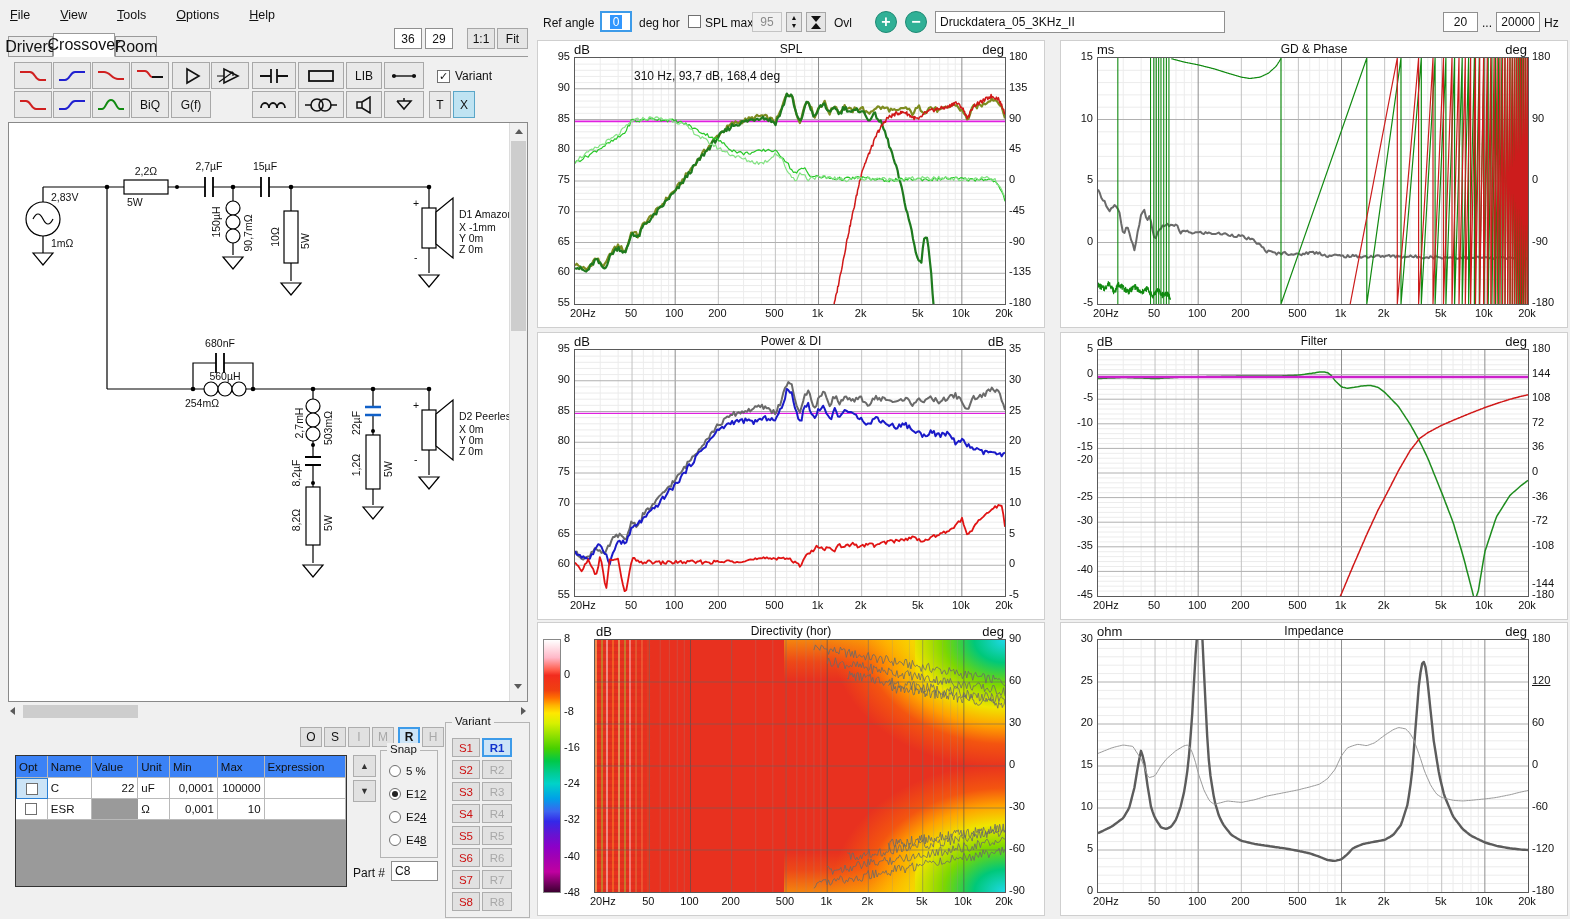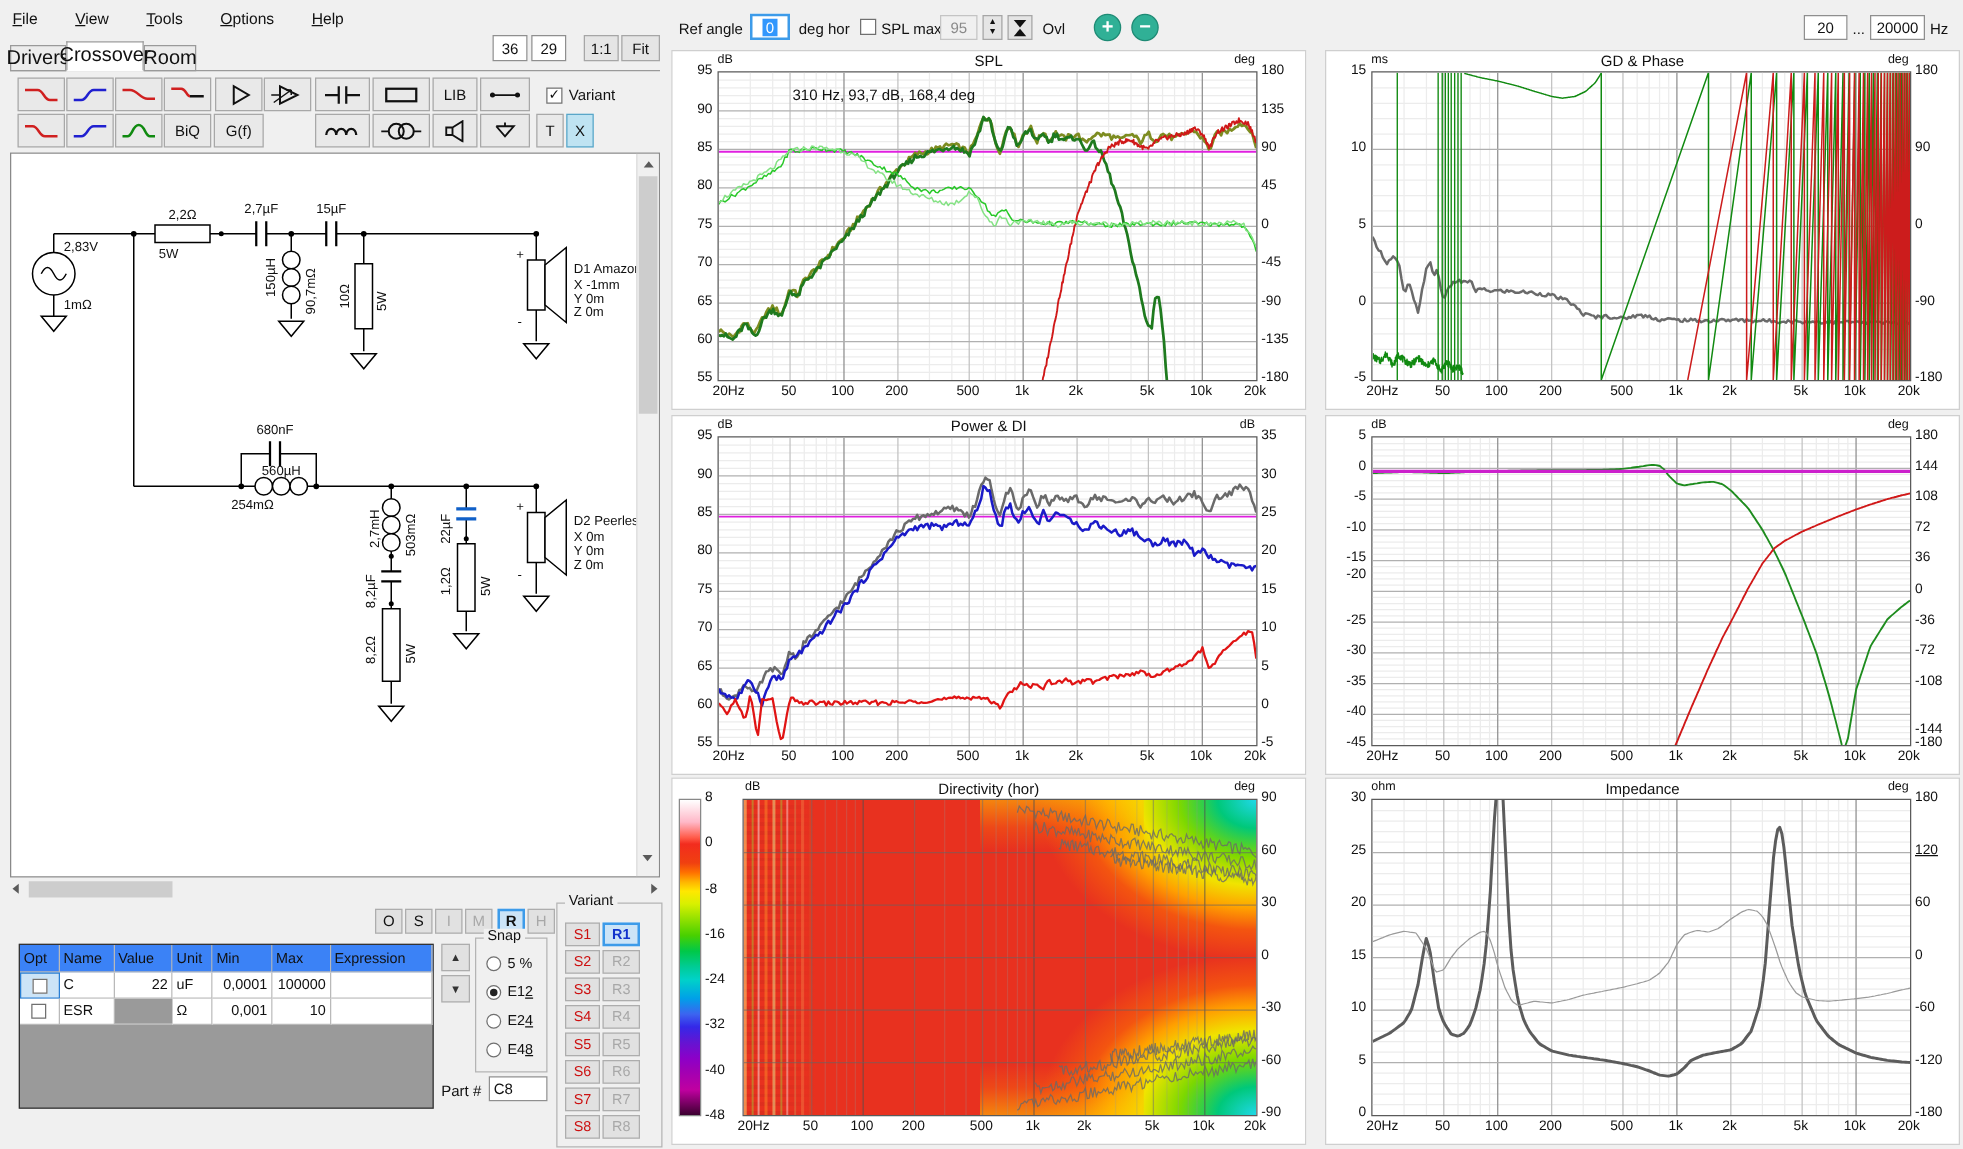--- a/index.html
+++ b/index.html
@@ -86,21 +86,21 @@
   .hg .t{width:0;height:0;border-left:5px solid transparent;border-right:5px solid transparent;
          border-top:6px solid #111}
   .hg .b{width:0;height:0;border-left:5px solid transparent;border-right:5px solid transparent;
          border-bottom:6px solid #111;margin-top:1px}
   .ovlbtn{position:absolute;width:22px;height:22px;border-radius:50%;background:#30b096;
           border:1px solid #1e8a74;color:#fff;font-size:16px;font-weight:bold;display:flex;
           align-items:center;justify-content:center;box-sizing:border-box}
   
   .chart{position:absolute;background:#fff;border:1px solid #cfcfcf;box-sizing:border-box}
   .ctitle{position:absolute;top:1px;left:0;right:0;text-align:center;font-size:12px}
-  .ulabel{position:absolute;top:1px;font-size:10px}
+  .ulabel{position:absolute;top:1px;font-size:13px}
   .ulabel.l{left:36px}
   .ulabel.r{right:40px}
   .plot{position:absolute;left:36px;top:16px;right:38px;bottom:22px;border:1px solid #5a5a5a;
         box-sizing:content-box;overflow:hidden}
   .plot svg{position:absolute;left:0;top:0}
   .tl{position:absolute;font-size:11px;white-space:nowrap}
   .tl.r{text-align:right}
   .anno{position:absolute;font-size:12px}
   
   .chart .plot.hm{left:56px}
@@ -471,20 +471,21 @@
       <span>▲</span>
       <span>▼</span>
     </div>
   <div class="hg" style="left:806px;top:12px">
       <span class="t"></span>
       <span class="b"></span>
     </div>
   <div class="lbl" style="left:834px;top:16px">Ovl</div>
   <div class="ovlbtn" style="left:875px;top:11px">+</div>
   <div class="ovlbtn" style="left:905px;top:11px">−</div>
+  <div class="tbox" style="left:935px;top:11px;width:290px;height:22px;justify-content:flex-start;padding-left:4px">Druckdatera_05_3KHz_II</div>
   <div class="tbox" style="left:1443px;top:12px;width:35px;height:20px">20</div>
   <div class="lbl" style="left:1482px;top:16px">...</div>
   <div class="tbox" style="left:1496px;top:12px;width:44px;height:20px">20000</div>
   <div class="lbl" style="left:1544px;top:16px">Hz</div>
 
   <div class="chart" style="left:537px;top:40px;width:508px;height:288px">
     <div class="ctitle">SPL</div>
     <div class="ulabel l">dB</div>
     <div class="ulabel r">deg</div>
     <div class="plot">
@@ -780,20 +781,21 @@
       <div class="tl" style="left: 136.186px; top: 266px; transform: translateX(-50%);">100</div>
       <div class="tl" style="left: 179.333px; top: 266px; transform: translateX(-50%);">200</div>
       <div class="tl" style="left: 236.371px; top: 266px; transform: translateX(-50%);">500</div>
       <div class="tl" style="left: 279.519px; top: 266px; transform: translateX(-50%);">1k</div>
       <div class="tl" style="left: 322.667px; top: 266px; transform: translateX(-50%);">2k</div>
       <div class="tl" style="left: 379.705px; top: 266px; transform: translateX(-50%);">5k</div>
       <div class="tl" style="left: 422.852px; top: 266px; transform: translateX(-50%);">10k</div>
       <div class="tl" style="left: 466px; top: 266px; transform: translateX(-50%);">20k</div>
     </div>
   <div class="chart" style="left:1060px;top:332px;width:508px;height:288px">
+    <div class="ctitle">Filter</div>
     <div class="ulabel l">dB</div>
     <div class="ulabel r">deg</div>
     <div class="plot">
         <svg width="430" height="246">
           <line x1="25.239747131314314" y1="0" x2="25.239747131314314" y2="246" stroke="#ececec"></line>
           <line x1="43.1476327118373" y1="0" x2="43.1476327118373" y2="246" stroke="#ececec"></line>
           <line x1="68.3873798431516" y1="0" x2="68.3873798431516" y2="246" stroke="#ececec"></line>
           <line x1="77.98308635687286" y1="0" x2="77.98308635687286" y2="246" stroke="#ececec"></line>
           <line x1="86.2952654236746" y1="0" x2="86.2952654236746" y2="246" stroke="#ececec"></line>
           <line x1="93.62712697446594" y1="0" x2="93.62712697446594" y2="246" stroke="#ececec"></line>

